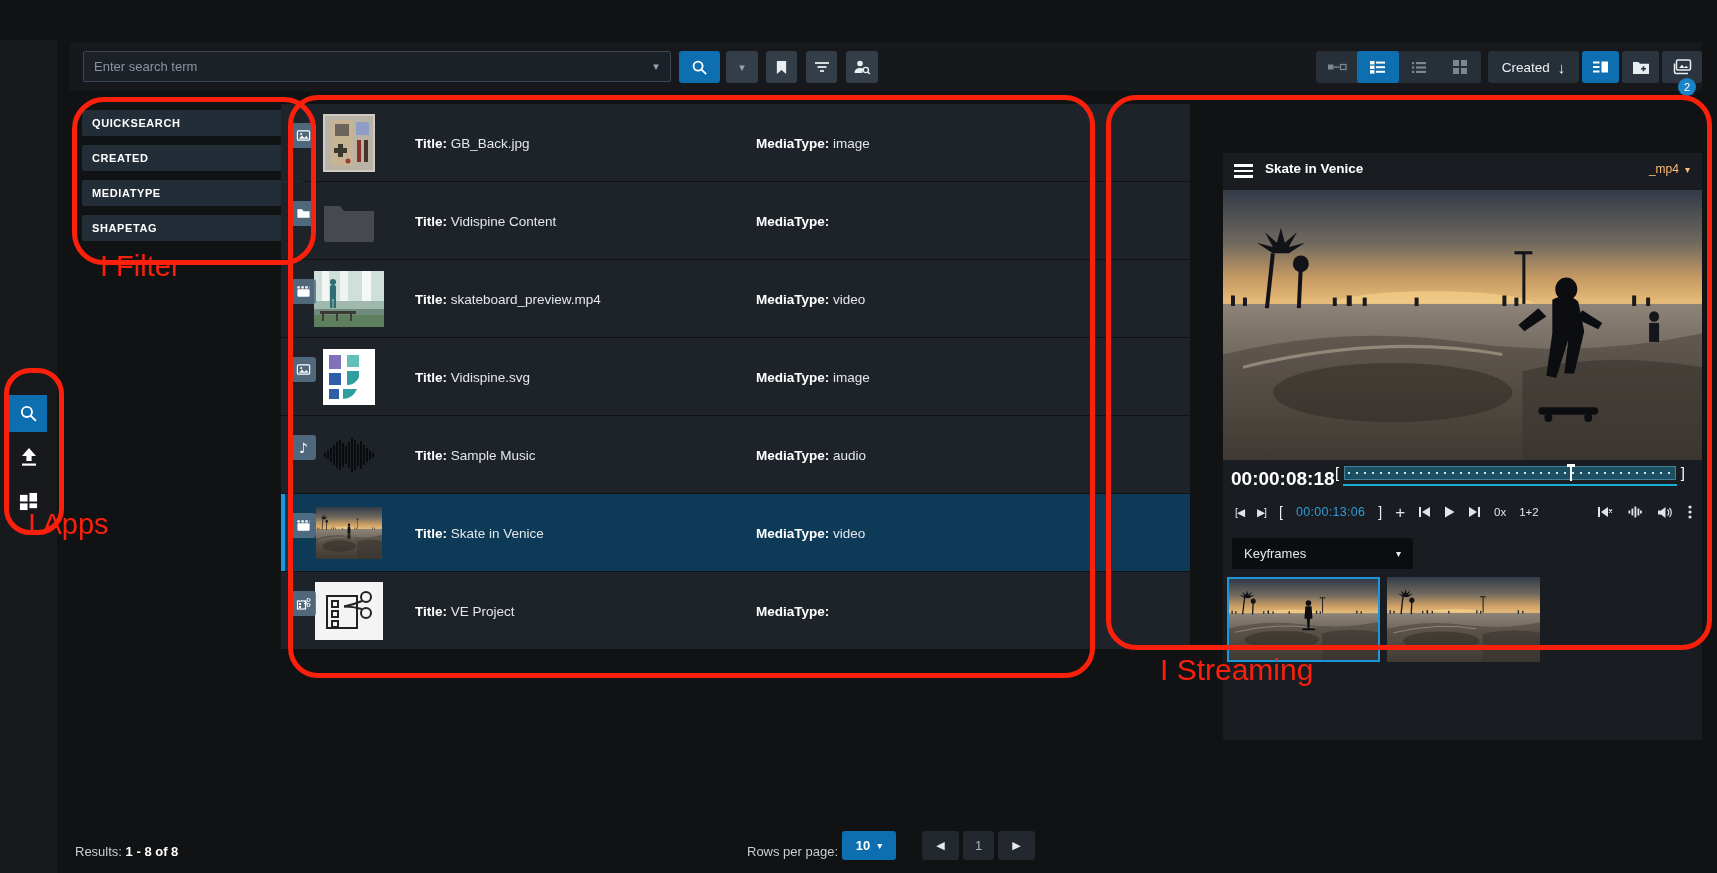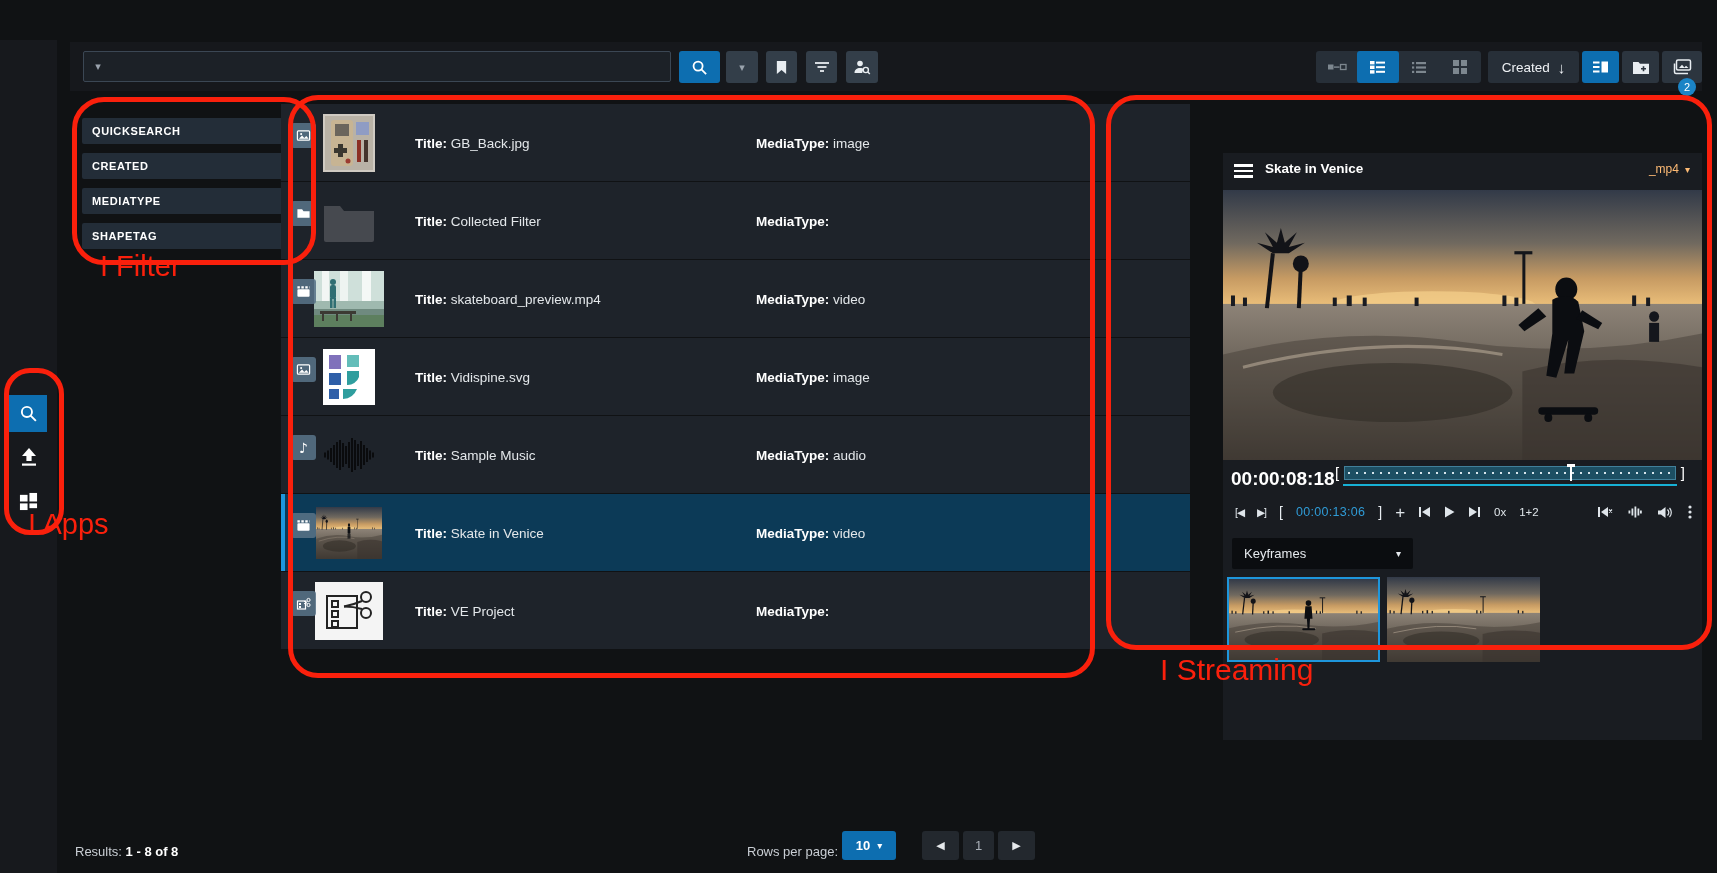--- a/index.html
+++ b/index.html
@@ -21,21 +21,21 @@
   .search-wrap input::placeholder{color:#8a949e}
   .dd-caret{width:28px;text-align:center;color:#9aa3ad;font-size:11px;cursor:pointer}
   .tb-btn{position:absolute;top:9px;height:32px;border-radius:3px;background:#333e49;display:flex;align-items:center;justify-content:center;cursor:pointer}
   .tb-btn.blue{background:var(--accent,#0d6eb0)}
   .view-group{position:absolute;left:1246px;top:9px;width:165px;height:32px;background:#272f38;border-radius:3px;display:flex}
   .vg-cell{flex:1;display:flex;align-items:center;justify-content:center;cursor:pointer}
   .vg-cell.active{background:var(--accent,#0d6eb0);border-radius:3px}
   .created-btn{position:absolute;left:1418px;top:9px;width:91px;height:32px;background:#272f38;border-radius:3px;display:flex;align-items:center;justify-content:center;gap:8px;font-size:13.5px;color:#eef1f4;cursor:pointer}
   .count-badge{position:absolute;left:1608px;top:36px;width:18px;height:18px;border-radius:50%;background:var(--badge,#1b84c6);color:#fff;font-size:11px;display:flex;align-items:center;justify-content:center;z-index:5}
   
-  .filters{position:absolute;left:82px;top:118px;width:221px}
+  .filters{position:absolute;left:82px;top:110px;width:221px}
   .facc{height:26px;background:#232d38;margin-bottom:9px;border-radius:2px;display:flex;align-items:center;padding:0 10px;font-size:11px;font-weight:bold;letter-spacing:.6px;color:#fff;cursor:pointer}
   .facc .sp{flex:1}
   .facc .car{font-size:10px;color:#dfe5ea}
   
   .results{position:absolute;left:281px;top:104px;width:909px}
   .row{position:relative;height:77px;margin-bottom:1px;background:#1e232a;border-left:4px solid transparent;box-sizing:border-box;cursor:pointer}
   .row.sel{background:var(--selection,#0c3a57);border-left-color:#1e96dc}
   .badge{position:absolute;left:6px;top:19px;width:25px;height:25px;border-radius:3px;background:rgba(88,114,134,.88);display:flex;align-items:center;justify-content:center;z-index:2}
   .badge .note{color:#fff;font-size:14px;font-family:"DejaVu Sans",sans-serif}
   .thumb{position:absolute;left:14px;top:0;height:100%;width:100px;display:flex;align-items:center;justify-content:center}
@@ -120,20 +120,21 @@
               <rect x="1" y="12" width="8" height="7"></rect>
               <rect x="11" y="12" width="8" height="5"></rect>
             </g>
           </svg>
       </span>
     </div>
   </div>
 
   <div class="toolbar">
     <div class="search-wrap">
+      <input type="text" placeholder="Enter search term" style="">
       <div class="dd-caret">▾</div>
     </div>
     <div class="tb-btn blue" style="left:609px;width:41px">
       <span>
         <svg width="17" height="17" viewBox="0 0 18 18">
             <circle cx="7.5" cy="7.5" r="4.8" fill="none" stroke="#fff" stroke-width="1.9"></circle>
             <path d="M11 11 L16 16" stroke="#fff" stroke-width="1.9"></path>
           </svg>
       </span>
     </div>
@@ -315,21 +316,21 @@
       <div class="badge">
           <svg width="15" height="15" viewBox="0 0 16 16">
             <path d="M1.5 3.5 h5 l1.5 2 h6.5 v7 h-13z" fill="#fff"></path>
           </svg>
         </div>
       <div class="thumb">
           <svg width="54" height="42" viewBox="0 0 54 42">
             <path d="M2 6 h16 l4 5 h30 v29 a2 2 0 0 1 -2 2 h-46 a2 2 0 0 1 -2 -2 z" fill="#46494f"></path>
           </svg>
         </div>
-      <div class="cell c-title"><span class="lab">Title:</span> <span>Collected Filter</span></div>
+      <div class="cell c-title"><span class="lab">Title:</span> <span>Vidispine Content</span></div>
       <div class="cell c-media"><span class="lab">MediaType:</span> <span></span></div>
     </div>
       <div class="row">
       <div class="badge">
           <svg width="15" height="15" viewBox="0 0 16 16">
             <rect x="1.5" y="5.5" width="13" height="8" rx="1" fill="#fff"></rect>
             <path d="M1.5 2.5h2.6v2.2H1.5zM5.7 2.5h2.6v2.2H5.7zM9.9 2.5h2.6v2.2H9.9zM14.1 2.5h.4v2.2h-.4z" fill="#fff"></path>
           </svg>
         </div>
       <div class="thumb">

